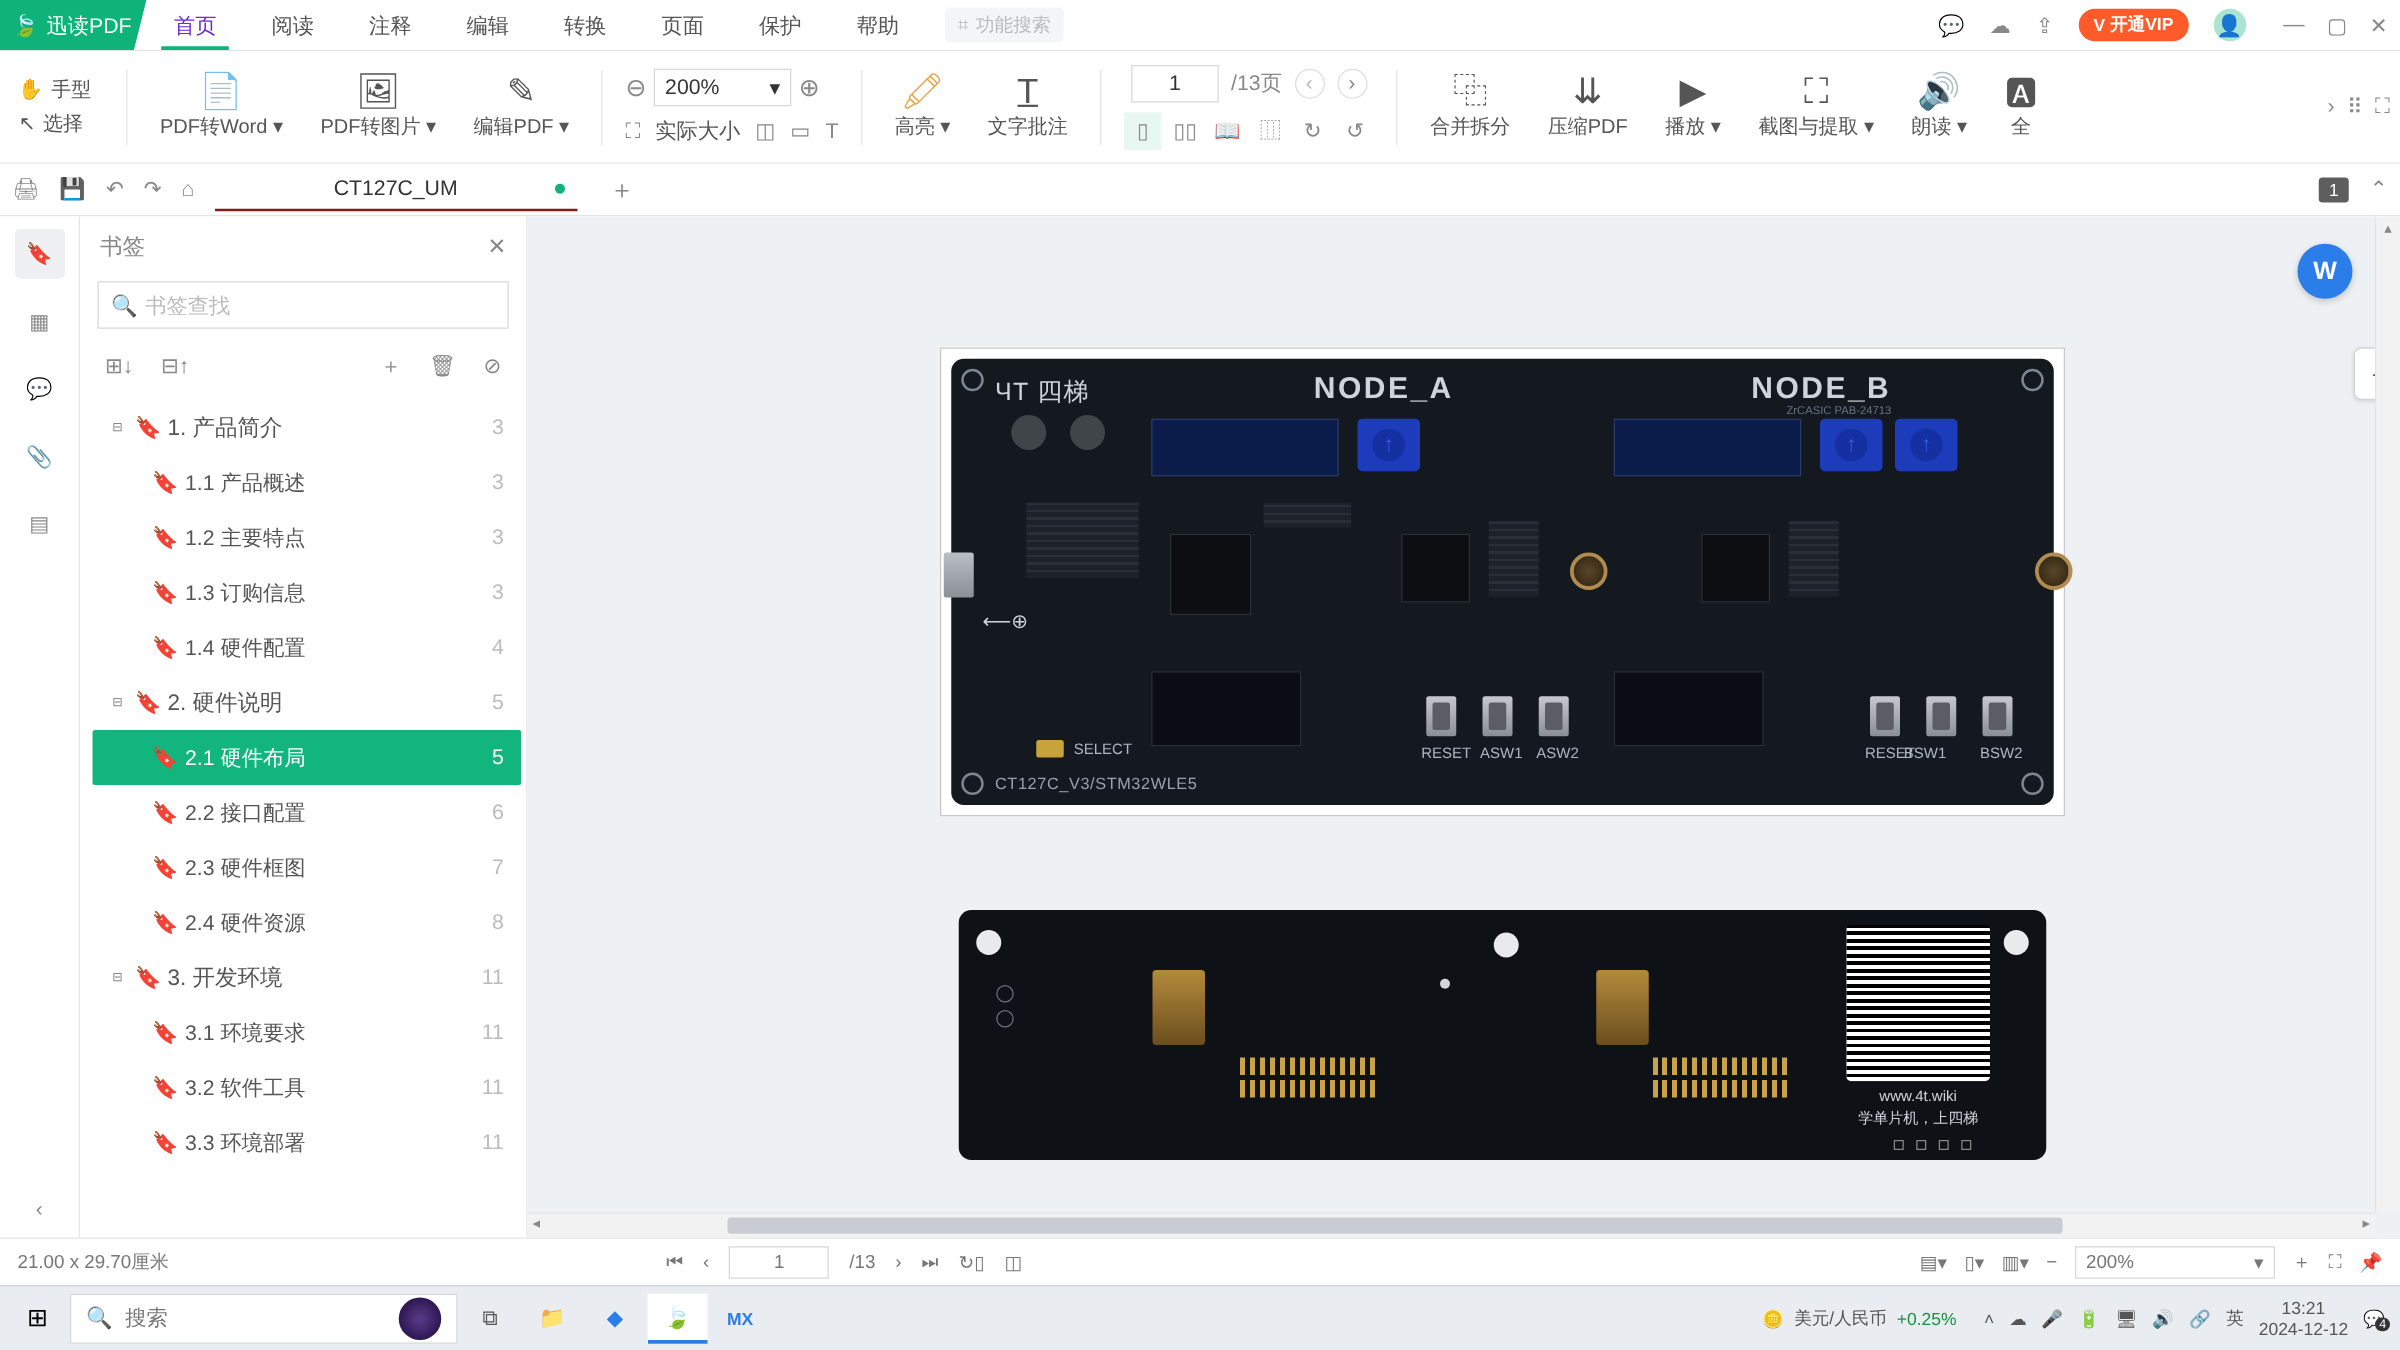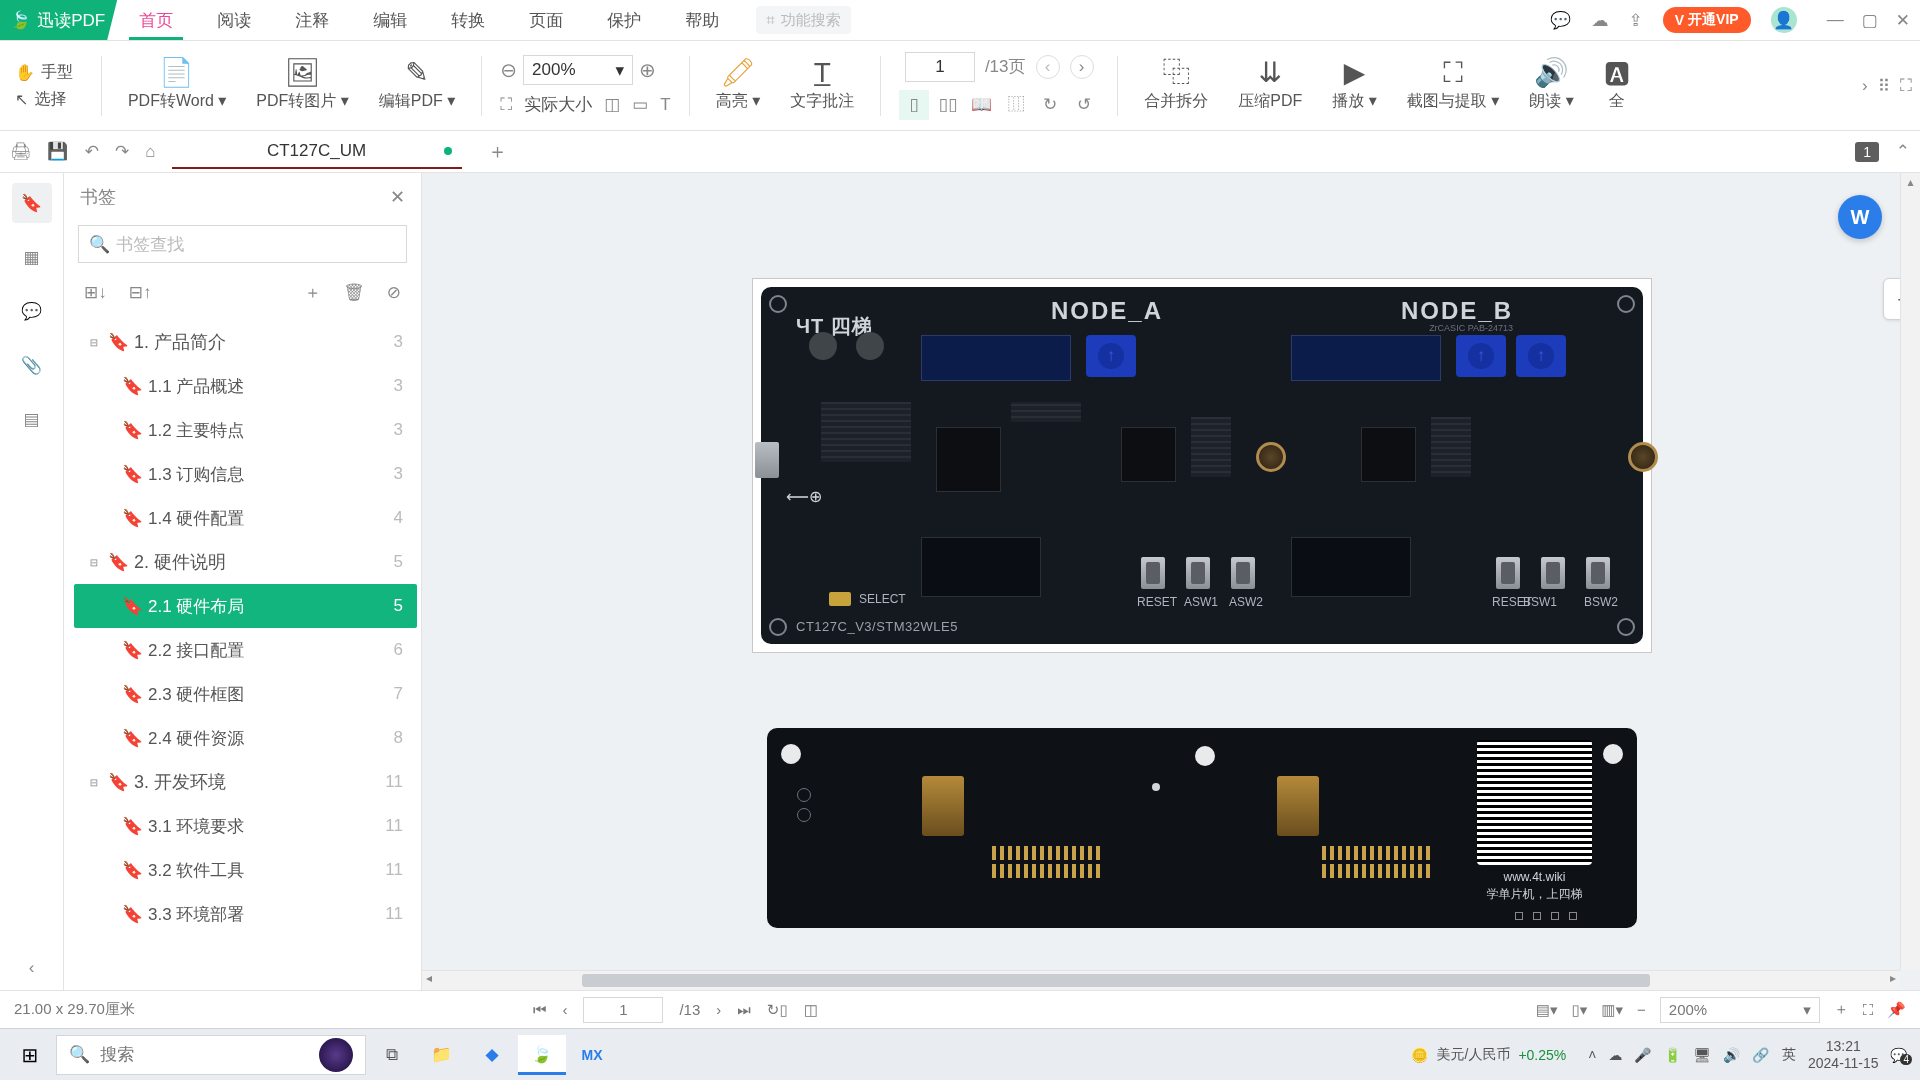--- a/index.html
+++ b/index.html
@@ -3,21 +3,21 @@
 <meta charset="utf-8">
 <style>
 * { margin: 0; padding: 0; box-sizing: border-box; font-family: "Microsoft YaHei", sans-serif; }
 body { width: 1920px; height: 1080px; overflow: hidden; background: #fff; display: flex; flex-direction: column; font-size: 17px; }
 
 
 .titlebar { height: 41px; background: #fff; display: flex; align-items: stretch; border-bottom: 1px solid #e3e3e3; }
 .logo-area { display: flex; align-items: center; background: #0fb37a; color: #fff; padding: 0 12px 0 10px; font-size: 17px; gap: 6px; clip-path: polygon(0 0, 100% 0, calc(100% - 10px) 100%, 0 100%); }
 .menu-tabs { display: flex; align-items: stretch; }
 .menu-tab { padding: 0 22px; display: flex; align-items: center; color: #555; cursor: pointer; position: relative; }
-.menu-tab.active { color: #ec4899; }
+.menu-tab.active { color: #6d28d9; }
 .menu-tab.active::after { content: ''; position: absolute; bottom: 0; left: 15%; right: 15%; height: 3px; background: #0fb37a; }
 .search-box { margin-left: 15px; display: flex; align-items: center; background: #f4f5f7; border-radius: 4px; padding: 4px 10px; align-self: center; height: 28px; color: #bbb; gap: 6px; font-size: 15px; }
 .title-right { margin-left: auto; display: flex; align-items: center; gap: 20px; padding-right: 10px; }
 .title-icon { color: #888; display: flex; align-items: center; }
 .vip-btn { background: #ff5a29; color: #fff; border-radius: 14px; padding: 4px 12px; display: flex; align-items: center; gap: 4px; font-size: 14px; font-weight: bold; }
 .avatar { width: 26px; height: 26px; border-radius: 50%; background: #a9e5d1; display: flex; align-items: center; justify-content: center; }
 .win-controls { display: flex; gap: 18px; margin-left: 10px; color: #888; }
 
 
 .ribbon { height: 90px; background: #fff; border-bottom: 1px solid #e3e3e3; display: flex; align-items: center; padding: 0 15px; gap: 14px; position: relative; }
@@ -76,21 +76,21 @@
 .doc-canvas { flex: 1; position: relative; overflow: hidden; }
 .doc-scroll-right { position: absolute; right: 0; top: 0; bottom: 20px; width: 20px; background: #f2f2f2; border-left: 1px solid #e3e3e3; }
 .doc-scroll-right .up { position: absolute; top: 2px; left: 0; right: 0; text-align: center; color: #888; font-size: 12px; }
 .doc-scroll-bottom { position: absolute; left: 0; right: 20px; bottom: 0; height: 20px; background: #f2f2f2; border-top: 1px solid #e3e3e3; }
 .doc-scroll-bottom .left-arr { position: absolute; left: 4px; color: #888; font-size: 12px; }
 .doc-scroll-bottom .right-arr { position: absolute; right: 4px; color: #888; font-size: 12px; }
 .doc-scroll-bottom .thumb { position: absolute; left: 160px; right: 250px; top: 3px; bottom: 3px; background: #c9cdd1; border-radius: 3px; }
 
 .pcb-top { position: absolute; left: 330px; top: 105px; width: 900px; height: 375px; background: #fff; border: 1px solid #c8c8c8; padding: 8px; }
 .pcb-board { width: 100%; height: 100%; background: #14181f; border-radius: 10px; position: relative; color: #cfd4da; }
-.board-logo { position: absolute; left: 35px; top: 26px; font-weight: bold; font-size: 20px; letter-spacing: 1px; }
+.board-logo { position: absolute; left: 35px; top: 13px; font-weight: normal; font-size: 20px; letter-spacing: 1px; }
 .node-label { position: absolute; top: 10px; font-size: 24px; font-weight: bold; letter-spacing: 2px; }
 .model-label { position: absolute; left: 35px; bottom: 10px; font-size: 13px; color: #9aa1a9; letter-spacing: 0.5px; }
 .screw { position: absolute; width: 18px; height: 18px; border: 2px solid #7d858f; border-radius: 50%; }
 .usb-port { position: absolute; left: -6px; top: 155px; width: 24px; height: 36px; background: linear-gradient(#b9bec4,#8b9096); border-radius: 2px; }
 .sma { position: absolute; width: 30px; height: 30px; border-radius: 50%; background: radial-gradient(#5a4628,#2d2112); border: 3px solid #b08c4e; }
 .pot { position: absolute; width: 50px; height: 42px; background: #1d3cbb; border-radius: 4px; display: flex; align-items: center; justify-content: center; }
 .pot::after { content: '↑'; color: #3a5be0; background: #1530a0; width: 26px; height: 26px; border-radius: 50%; display: flex; align-items: center; justify-content: center; font-weight: bold; }
 .oled { position: absolute; width: 150px; height: 46px; background: #0c1c4a; border: 1px solid #2a3a6a; }
 .chip { position: absolute; background: #0c0e12; border: 1px solid #2b2f36; }
 .btn-tact { position: absolute; width: 24px; height: 32px; background: linear-gradient(#c5c9ce,#8a8f96); border-radius: 2px; }
@@ -530,17 +530,17 @@
     <span>˄</span>
     <span>☁</span>
     <span>🎤</span>
     <span>🔋</span>
     <span>🖥</span>
     <span>🔊</span>
     <span>🔗</span>
     <span>英</span>
     <div class="clock">
       <div>13:21</div>
-      <div>2024-11-15</div>
+      <div>2024-12-12</div>
     </div>
     <span style="position:relative">💬<span style="position:absolute;bottom:-2px;right:-4px;background:#333;color:#fff;font-size:10px;border-radius:6px;padding:0 3px">4</span></span>
   </div>
 </div>
 
 </body></html>

